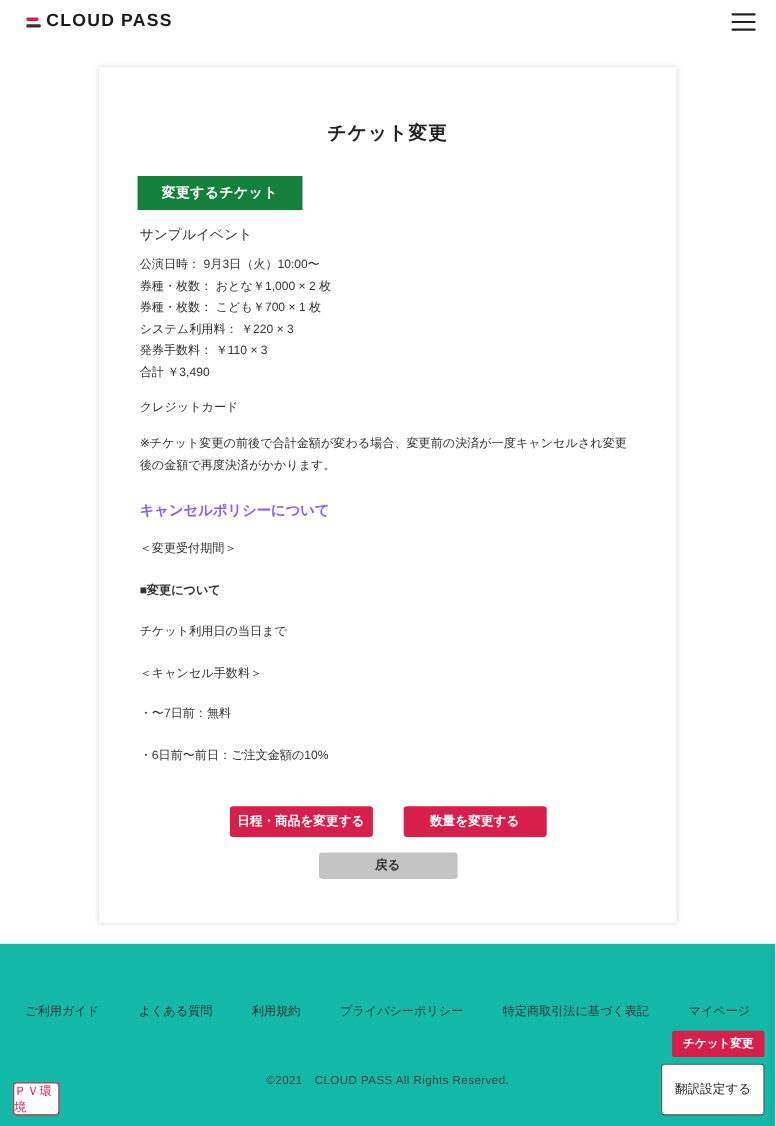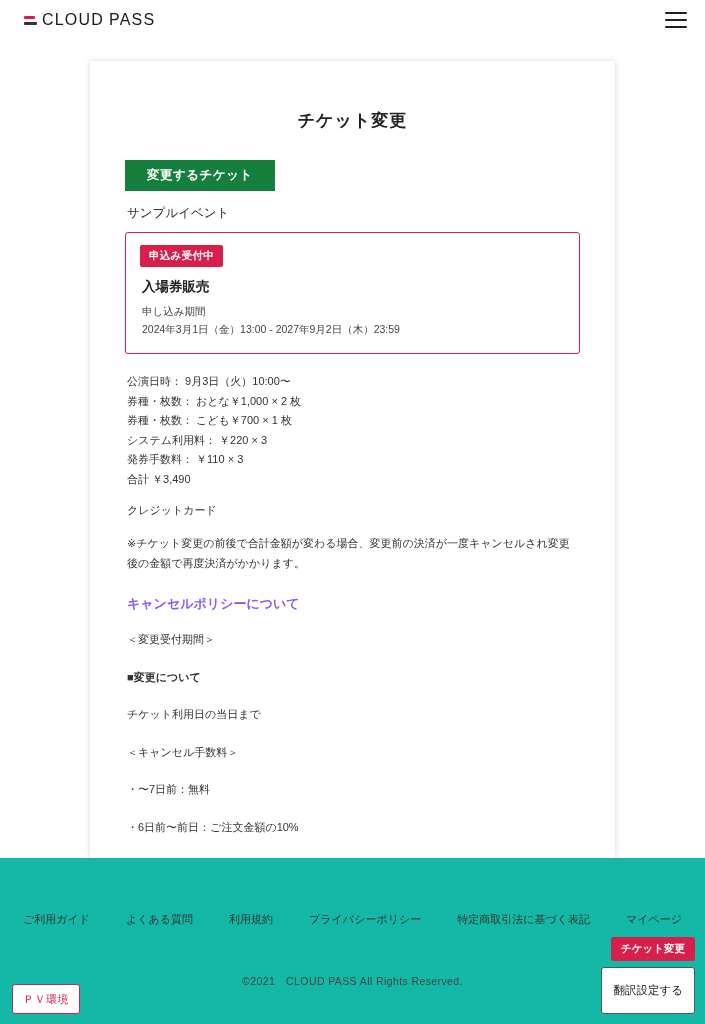--- a/index.html
+++ b/index.html
@@ -27,21 +27,21 @@
     display: flex;
     align-items: center;
     justify-content: space-between;
     padding: 0 18px 0 24px;
     border-bottom: 1px solid #ffffff;
   }
   .logo {
     display: flex;
     align-items: center;
     gap: 5px;
-    font-weight: normal;
+    font-weight: bold;
     font-size: 16px;
     letter-spacing: 1.2px;
     color: #1a1a1a;
   }
   .logo-mark {
     width: 13px;
     height: 13px;
     position: relative;
     display: inline-block;
   }
@@ -237,21 +237,21 @@
     color: #444444;
     margin-top: 48px;
     letter-spacing: 0.4px;
   }
 
   
   .env-badge {
     position: absolute;
     left: 12px;
     bottom: 10px;
-    width: 68px;
+    width: 42px;
     height: 30px;
     border: 1px solid #d81e4a;
     border-radius: 3px;
     background: #ffffff;
     color: #d81e4a;
     font-size: 11px;
     display: flex;
     align-items: center;
     justify-content: center;
     letter-spacing: 0.5px;
@@ -304,26 +304,20 @@
 
   <div class="content-area">
     <div class="card">
 
       <div class="page-title">チケット変更</div>
 
       <div class="section-tag">変更するチケット</div>
 
       <div class="event-name">サンプルイベント</div>
 
-      <div class="ticket-box">
-        <div class="badge">申込み受付中</div>
-        <div class="ticket-name">入場券販売</div>
-        <div class="ticket-period-label">申し込み期間</div>
-        <div class="ticket-period-value">2024年3月1日（金）13:00 - 2027年9月2日（木）23:59</div>
-      </div>
 
       <div class="detail-list">
         <div>公演日時： 9月3日（火）10:00〜</div>
         <div>券種・枚数： おとな￥1,000 × 2 枚</div>
         <div>券種・枚数： こども￥700 × 1 枚</div>
         <div>システム利用料： ￥220 × 3</div>
         <div>発券手数料： ￥110 × 3</div>
         <div>合計 ￥3,490</div>
       </div>
 

